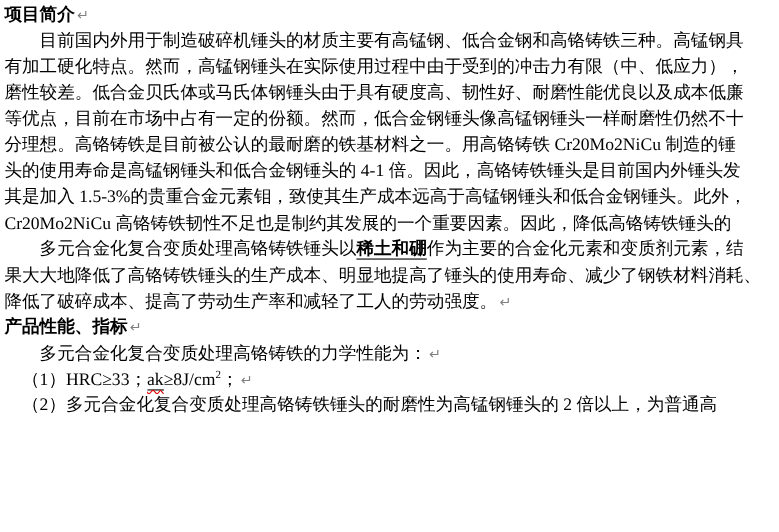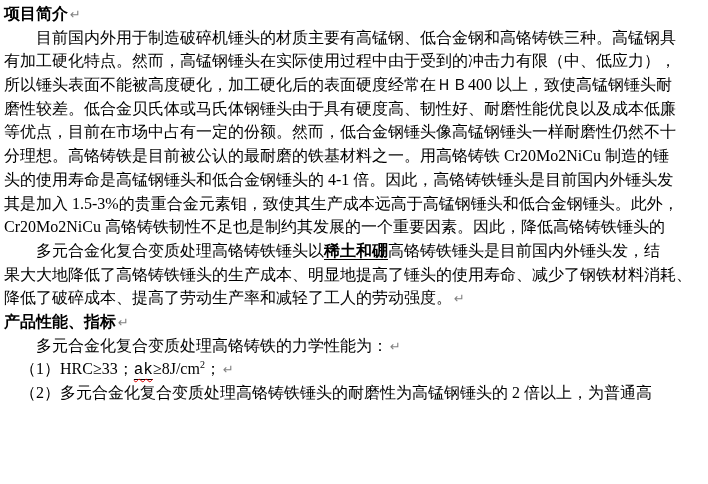--- a/index.html
+++ b/index.html
@@ -33,21 +33,20 @@
   }
   .seg { display: inline; }
   .bold { font-weight: bold; }
   .underline { border-bottom: 1px solid currentColor; }
   .squiggle {
     text-decoration-line: underline;
     text-decoration-style: wavy;
     text-decoration-color: #e00000;
     text-decoration-thickness: 1px;
     text-underline-offset: 4px;
-    font-family: Liberation Mono, monospace;
   }
   .sup {
     vertical-align: super;
     font-size: 10px;
     line-height: 0;
   }
   .mark {
     color: #808080;
     font-size: 13px;
     font-family: "DejaVu Sans", sans-serif;
@@ -55,28 +54,27 @@
   }
 </style>
 </head>
 <body>
 
 <div class="page">
   <div class="doc" id="doc">
       <div class="line"><span class="seg bold">项目简介</span><span class="seg mark">↵</span></div>
       <div class="line"><span class="seg ">　　目前国内外用于制造破碎机锤头的材质主要有高锰钢、低合金钢和高铬铸铁三种。高锰钢具</span></div>
       <div class="line"><span class="seg ">有加工硬化特点。然而，高锰钢锤头在实际使用过程中由于受到的冲击力有限（中、低应力），</span></div>
-      <div class="line"><span class="seg ">所以锤头表面不能被高度硬化，加工硬化后的表面硬度经常在ＨＢ400 以上，致使高锰钢锤头耐</span></div>
       <div class="line"><span class="seg ">磨性较差。低合金贝氏体或马氏体钢锤头由于具有硬度高、韧性好、耐磨性能优良以及成本低廉</span></div>
       <div class="line"><span class="seg ">等优点，目前在市场中占有一定的份额。然而，低合金钢锤头像高锰钢锤头一样耐磨性仍然不十</span></div>
       <div class="line"><span class="seg ">分理想。高铬铸铁是目前被公认的最耐磨的铁基材料之一。用高铬铸铁 Cr20Mo2NiCu 制造的锤</span></div>
       <div class="line"><span class="seg ">头的使用寿命是高锰钢锤头和低合金钢锤头的 4-1 倍。因此，高铬铸铁锤头是目前国内外锤头发</span></div>
       <div class="line"><span class="seg ">其是加入 1.5-3%的贵重合金元素钼，致使其生产成本远高于高锰钢锤头和低合金钢锤头。此外，</span></div>
       <div class="line"><span class="seg ">Cr20Mo2NiCu 高铬铸铁韧性不足也是制约其发展的一个重要因素。因此，降低高铬铸铁锤头的</span></div>
-      <div class="line"><span class="seg ">　　多元合金化复合变质处理高铬铸铁锤头以</span><span class="seg bold underline">稀土和硼</span><span class="seg ">高铬铸铁锤头是目前国内外锤头发，结</span></div>
+      <div class="line"><span class="seg ">　　多元合金化复合变质处理高铬铸铁锤头以</span><span class="seg bold underline">稀土和硼</span><span class="seg ">作为主要的合金化元素和变质剂元素，结</span></div>
       <div class="line"><span class="seg ">果大大地降低了高铬铸铁锤头的生产成本、明显地提高了锤头的使用寿命、减少了钢铁材料消耗、</span></div>
       <div class="line"><span class="seg ">降低了破碎成本、提高了劳动生产率和减轻了工人的劳动强度。</span><span class="seg mark">↵</span></div>
       <div class="line"><span class="seg bold">产品性能、指标</span><span class="seg mark">↵</span></div>
       <div class="line"><span class="seg ">　　多元合金化复合变质处理高铬铸铁的力学性能为：</span><span class="seg mark">↵</span></div>
       <div class="line"><span class="seg ">　（1）HRC≥33；</span><span class="seg underline squiggle">ak</span><span class="seg ">≥8J/cm</span><span class="seg sup">2</span><span class="seg ">；</span><span class="seg mark">↵</span></div>
       <div class="line"><span class="seg ">　（2）多元合金化复合变质处理高铬铸铁锤头的耐磨性为高锰钢锤头的 2 倍以上，为普通高</span></div>
     </div>
 </div>
 
 </body></html>

